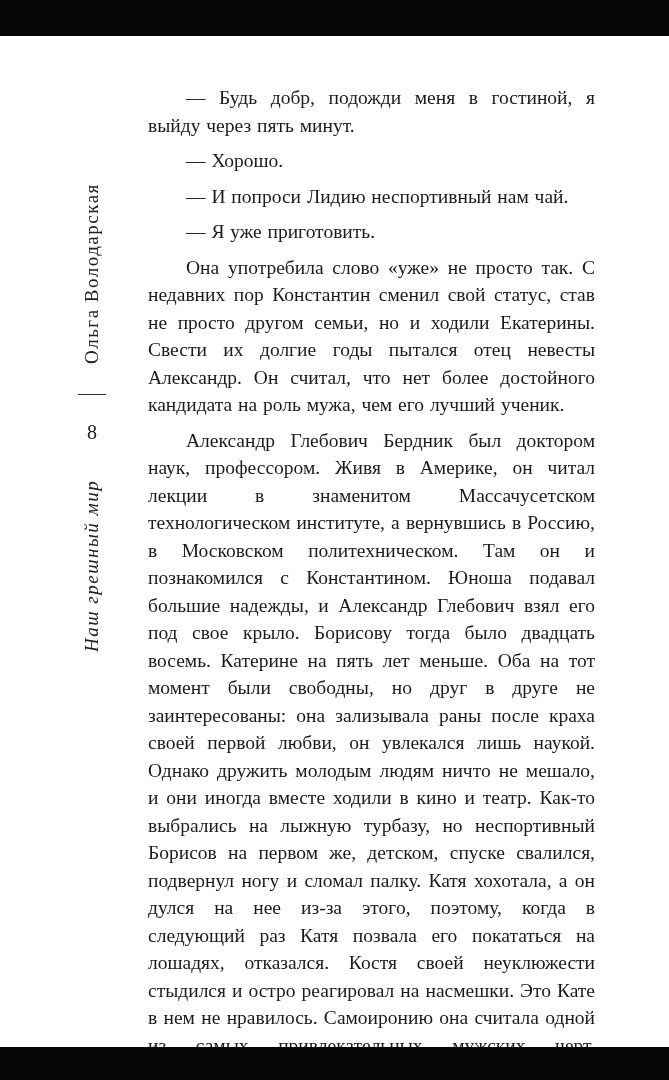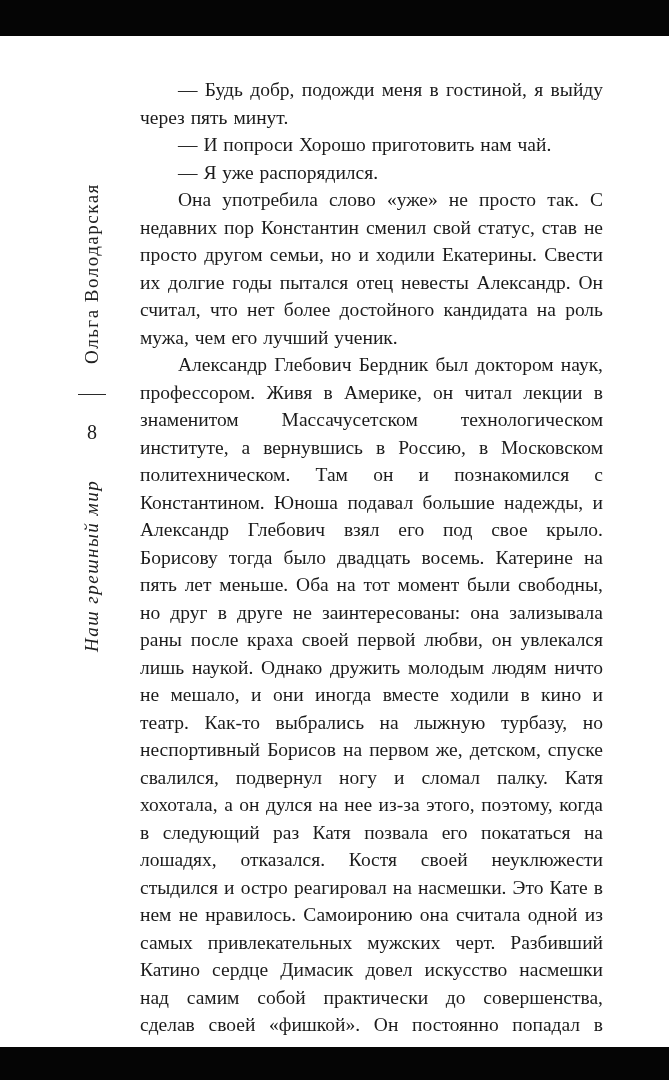--- a/index.html
+++ b/index.html
@@ -66,21 +66,21 @@
   }
 
   
   .page-text {
     position: absolute;
     left: 140px;
     top: 76px;
     width: 463px;
   }
   .page-text p {
-    margin: 0;
+    margin: 8px;
     text-indent: 38px;
     text-align: justify;
     font-size: 19.5px;
     line-height: 27.5px;
     word-spacing: 1px;
     color: #1b1b1b;
   }
 </style>
 </head>
 <body>
@@ -89,19 +89,20 @@
 
 <div class="sidebar">
   <div class="vtext author-vertical">Ольга Володарская</div>
   <div class="sidebar-divider"></div>
   <div class="page-number">8</div>
   <div class="vtext title-vertical">Наш грешный мир</div>
 </div>
 
 <div class="page-text">
   <p>— Будь добр, подожди меня в гостиной, я выйду через пять минут.</p>
-  <p>— И попроси Хорошо приготовить нам чай.</p>
-  <p>— Я уже распорядился.</p>
+  <p>— Хорошо.</p>
+  <p>— И попроси Лидию неспортивный нам чай.</p>
+  <p>— Я уже приготовить.</p>
   <p>Она употребила слово «уже» не просто так. С недавних пор Константин сменил свой статус, став не просто другом семьи, но и ходили Екатерины. Свести их долгие годы пытался отец невесты Александр. Он считал, что нет более достойного кандидата на роль мужа, чем его лучший ученик.</p>
   <p>Александр Глебович Бердник был доктором наук, профессором. Живя в Америке, он читал лекции в знаменитом Массачусетском технологическом институте, а вернувшись в Россию, в Московском политехническом. Там он и познакомился с Константином. Юноша подавал большие надежды, и Александр Глебович взял его под свое крыло. Борисову тогда было двадцать восемь. Катерине на пять лет меньше. Оба на тот момент были свободны, но друг в друге не заинтересованы: она зализывала раны после краха своей первой любви, он увлекался лишь наукой. Однако дружить молодым людям ничто не мешало, и они иногда вместе ходили в кино и театр. Как-то выбрались на лыжную турбазу, но неспортивный Борисов на первом же, детском, спуске свалился, подвернул ногу и сломал палку. Катя хохотала, а он дулся на нее из-за этого, поэтому, когда в следующий раз Катя позвала его покататься на лошадях, отказался. Костя своей неуклюжести стыдился и остро реагировал на насмешки. Это Кате в нем не нравилось. Самоиронию она считала одной из самых привлекательных мужских черт. Разбивший Катино сердце Димасик довел искусство насмешки над самим собой практически до совершенства, сделав своей «фишкой». Он постоянно попадал в неловкие ситуации, причем прилюдно, но выходил из них с блеском. Вышучивал</p>
 </div>
 
 <div class="bar bar-bottom"></div>
 
 </body></html>

